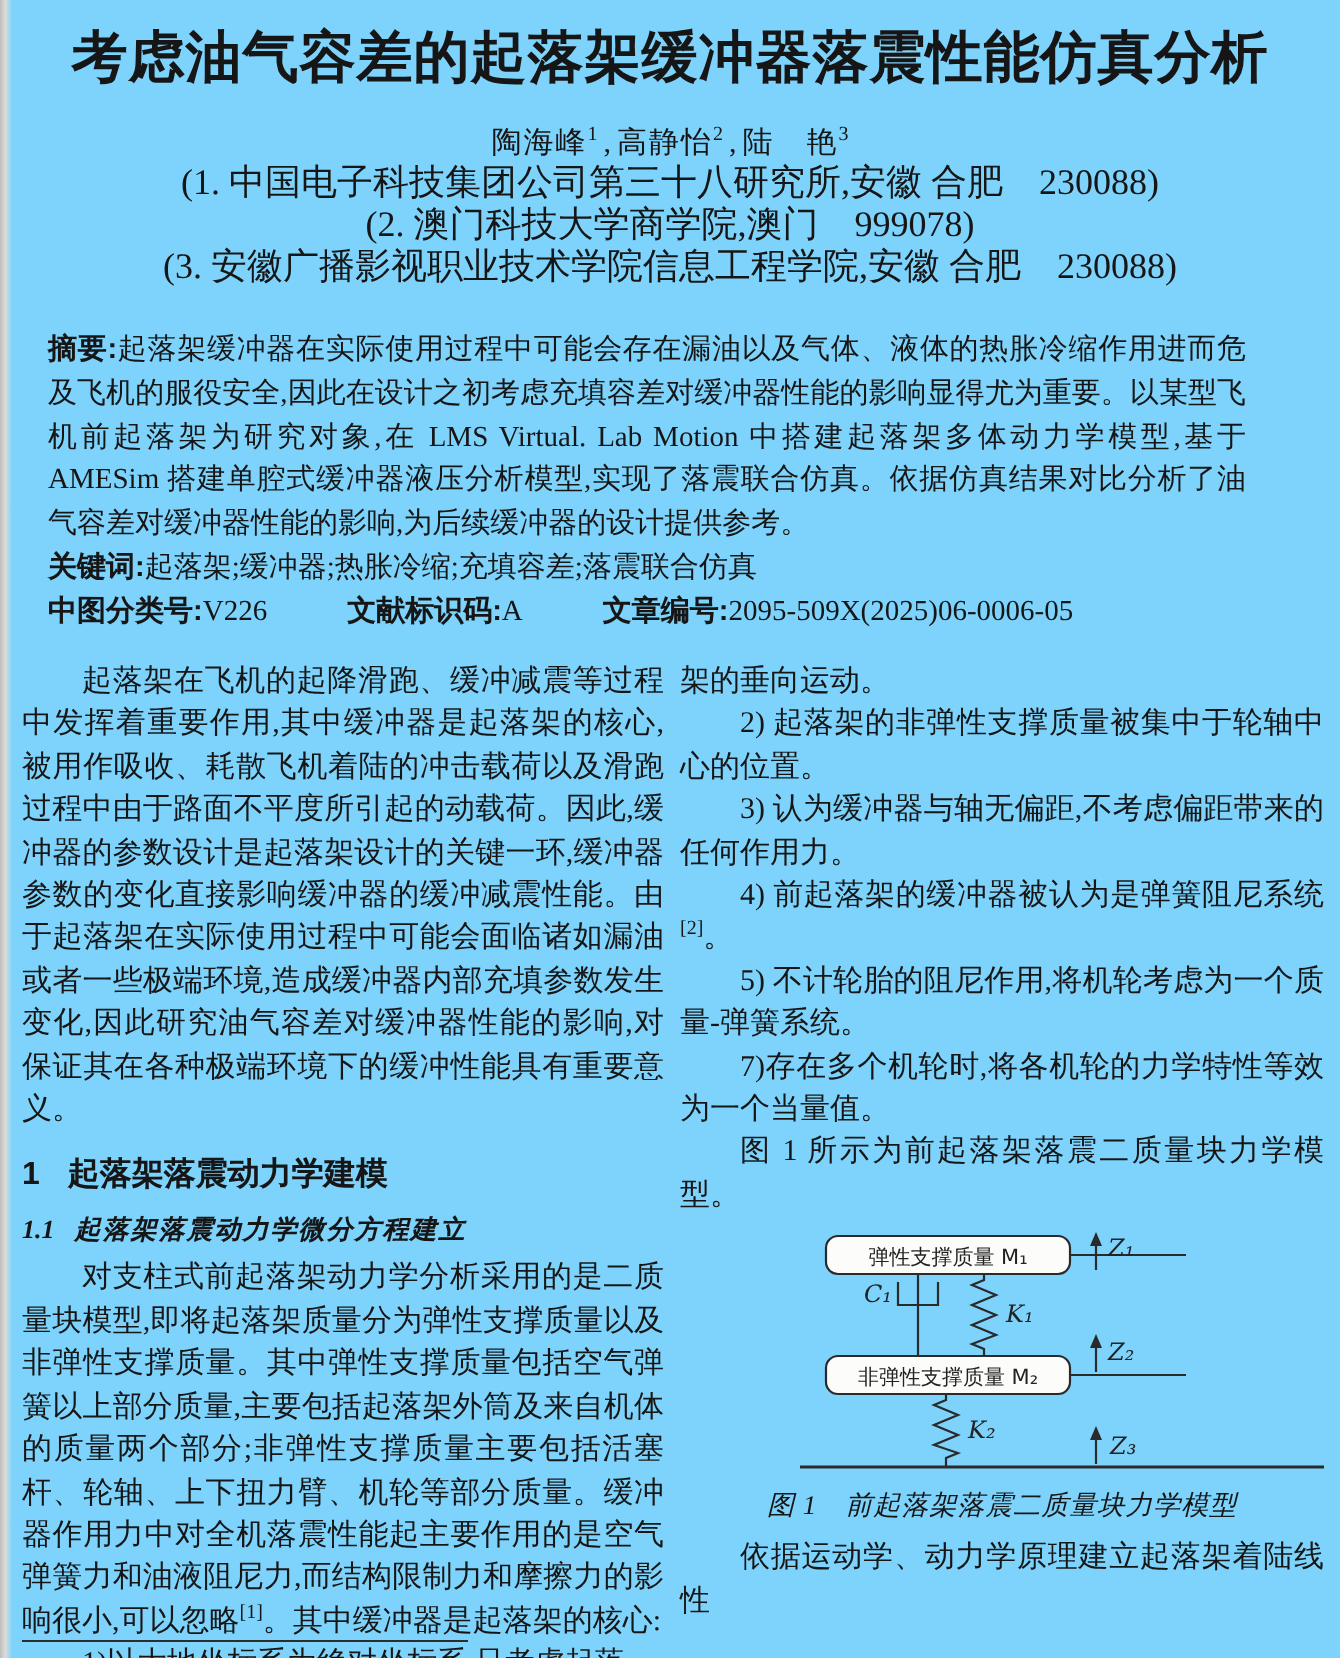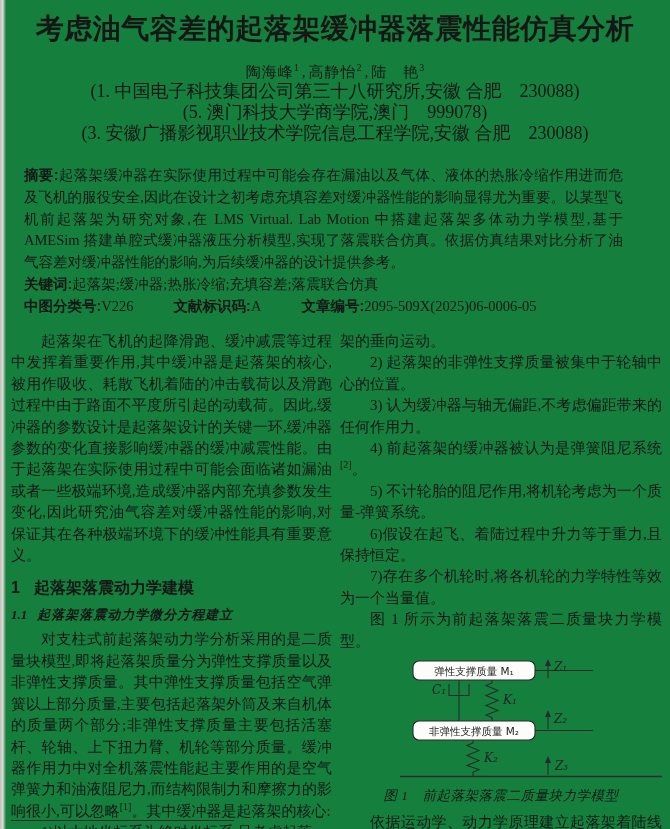--- a/index.html
+++ b/index.html
@@ -1,19 +1,19 @@
 <!DOCTYPE html>
 <html lang="zh"><head>
 <meta charset="utf-8">
 <style>
   html,body{margin:0;padding:0;background:#e9e9e6;}
   .page{
     position:relative;
     width:670px;height:829px;
-    background:#15803d;
+    background:#7dd3fc;
     color:#161616;
     font-family:"Liberation Serif","DejaVu Serif",serif;
     overflow:hidden;
     margin:0 auto;
   }
   .scan-edge{
     position:absolute;left:0;top:0;width:6px;height:100%;
     background:linear-gradient(90deg,#bdbdba 0%,#dcdcd8 45%,rgba(252,252,250,0) 100%);
   }
   
@@ -98,21 +98,21 @@
 <body>
 
 <div class="page">
   <div class="scan-edge"></div>
 
   <h1 class="title">考虑油气容差的起落架缓冲器落震性能仿真分析</h1>
 
   <div class="authors"><span class="author"><span class="nm">陶海峰</span><sup>1</sup></span><span class="author-sep">,</span><span class="author"><span class="nm">高静怡</span><sup>2</sup></span><span class="author-sep">,</span><span class="author"><span class="nm">陆　艳</span><sup>3</sup></span></div>
 
   <div class="affil a1">(1. 中国电子科技集团公司第三十八研究所,安徽 合肥　230088)</div>
-  <div class="affil a2">(5. 澳门科技大学商学院,澳门　999078)</div>
+  <div class="affil a2">(2. 澳门科技大学商学院,澳门　999078)</div>
   <div class="affil a3">(3. 安徽广播影视职业技术学院信息工程学院,安徽 合肥　230088)</div>
 
   <section class="meta">
     <p><b class="lbl">摘要:</b><span>起落架缓冲器在实际使用过程中可能会存在漏油以及气体、液体的热胀冷缩作用进而危及飞机的服役安全,因此在设计之初考虑充填容差对缓冲器性能的影响显得尤为重要。以某型飞机前起落架为研究对象,在 LMS Virtual. Lab Motion 中搭建起落架多体动力学模型,基于 AMESim 搭建单腔式缓冲器液压分析模型,实现了落震联合仿真。依据仿真结果对比分析了油气容差对缓冲器性能的影响,为后续缓冲器的设计提供参考。</span></p>
     <p><b class="lbl">关键词:</b><span>起落架;缓冲器;热胀冷缩;充填容差;落震联合仿真</span></p>
     <p class="clcline">
       <span class="clc-item"><b class="lbl">中图分类号:</b><span>V226</span></span>
       <span class="clc-item"><b class="lbl">文献标识码:</b><span>A</span></span>
       <span class="clc-item"><b class="lbl">文章编号:</b><span>2095-509X(2025)06-0006-05</span></span>
     </p>
@@ -125,21 +125,20 @@
     <p class="indent"><span>对支柱式前起落架动力学分析采用的是二质量块模型,即将起落架质量分为弹性支撑质量以及非弹性支撑质量。其中弹性支撑质量包括空气弹簧以上部分质量,主要包括起落架外筒及来自机体的质量两个部分;非弹性支撑质量主要包括活塞杆、轮轴、上下扭力臂、机轮等部分质量。缓冲器作用力中对全机落震性能起主要作用的是空气弹簧力和油液阻尼力,而结构限制力和摩擦力的影响很小,可以忽略</span><sup class="ref">[1]</sup><span>。其中缓冲器是起落架的核心:</span></p>
     <p class="indent">1)以大地坐标系为绝对坐标系,只考虑起落</p>
   </div>
 
   <div class="col col-right">
     <p>架的垂向运动。</p>
     <p class="indent">2) 起落架的非弹性支撑质量被集中于轮轴中心的位置。</p>
     <p class="indent">3) 认为缓冲器与轴无偏距,不考虑偏距带来的任何作用力。</p>
     <p class="indent"><span>4) 前起落架的缓冲器被认为是弹簧阻尼系统</span><sup class="ref">[2]</sup><span>。</span></p>
     <p class="indent">5) 不计轮胎的阻尼作用,将机轮考虑为一个质量-弹簧系统。</p>
-    <p class="indent">6)假设在起飞、着陆过程中升力等于重力,且保持恒定。</p>
     <p class="indent">7)存在多个机轮时,将各机轮的力学特性等效为一个当量值。</p>
     <p class="indent">图 1 所示为前起落架落震二质量块力学模型。</p>
 
     <figure class="fig" style="margin:5px 0 0;">
       <svg class="fig-svg" width="322" height="126" viewBox="0 0 322 126" role="img">
         <g stroke="#2a2a2a" stroke-width="1.1" fill="none">
           <rect x="73" y="4" width="122" height="19" rx="6" fill="#fcfcfa"></rect>
           <rect x="73" y="64" width="122" height="19" rx="6" fill="#fcfcfa"></rect>
           <line x1="119" y1="23" x2="119" y2="64"></line>
           <path d="M109 27 L109 38.5 L129 38.5 L129 27"></path>

